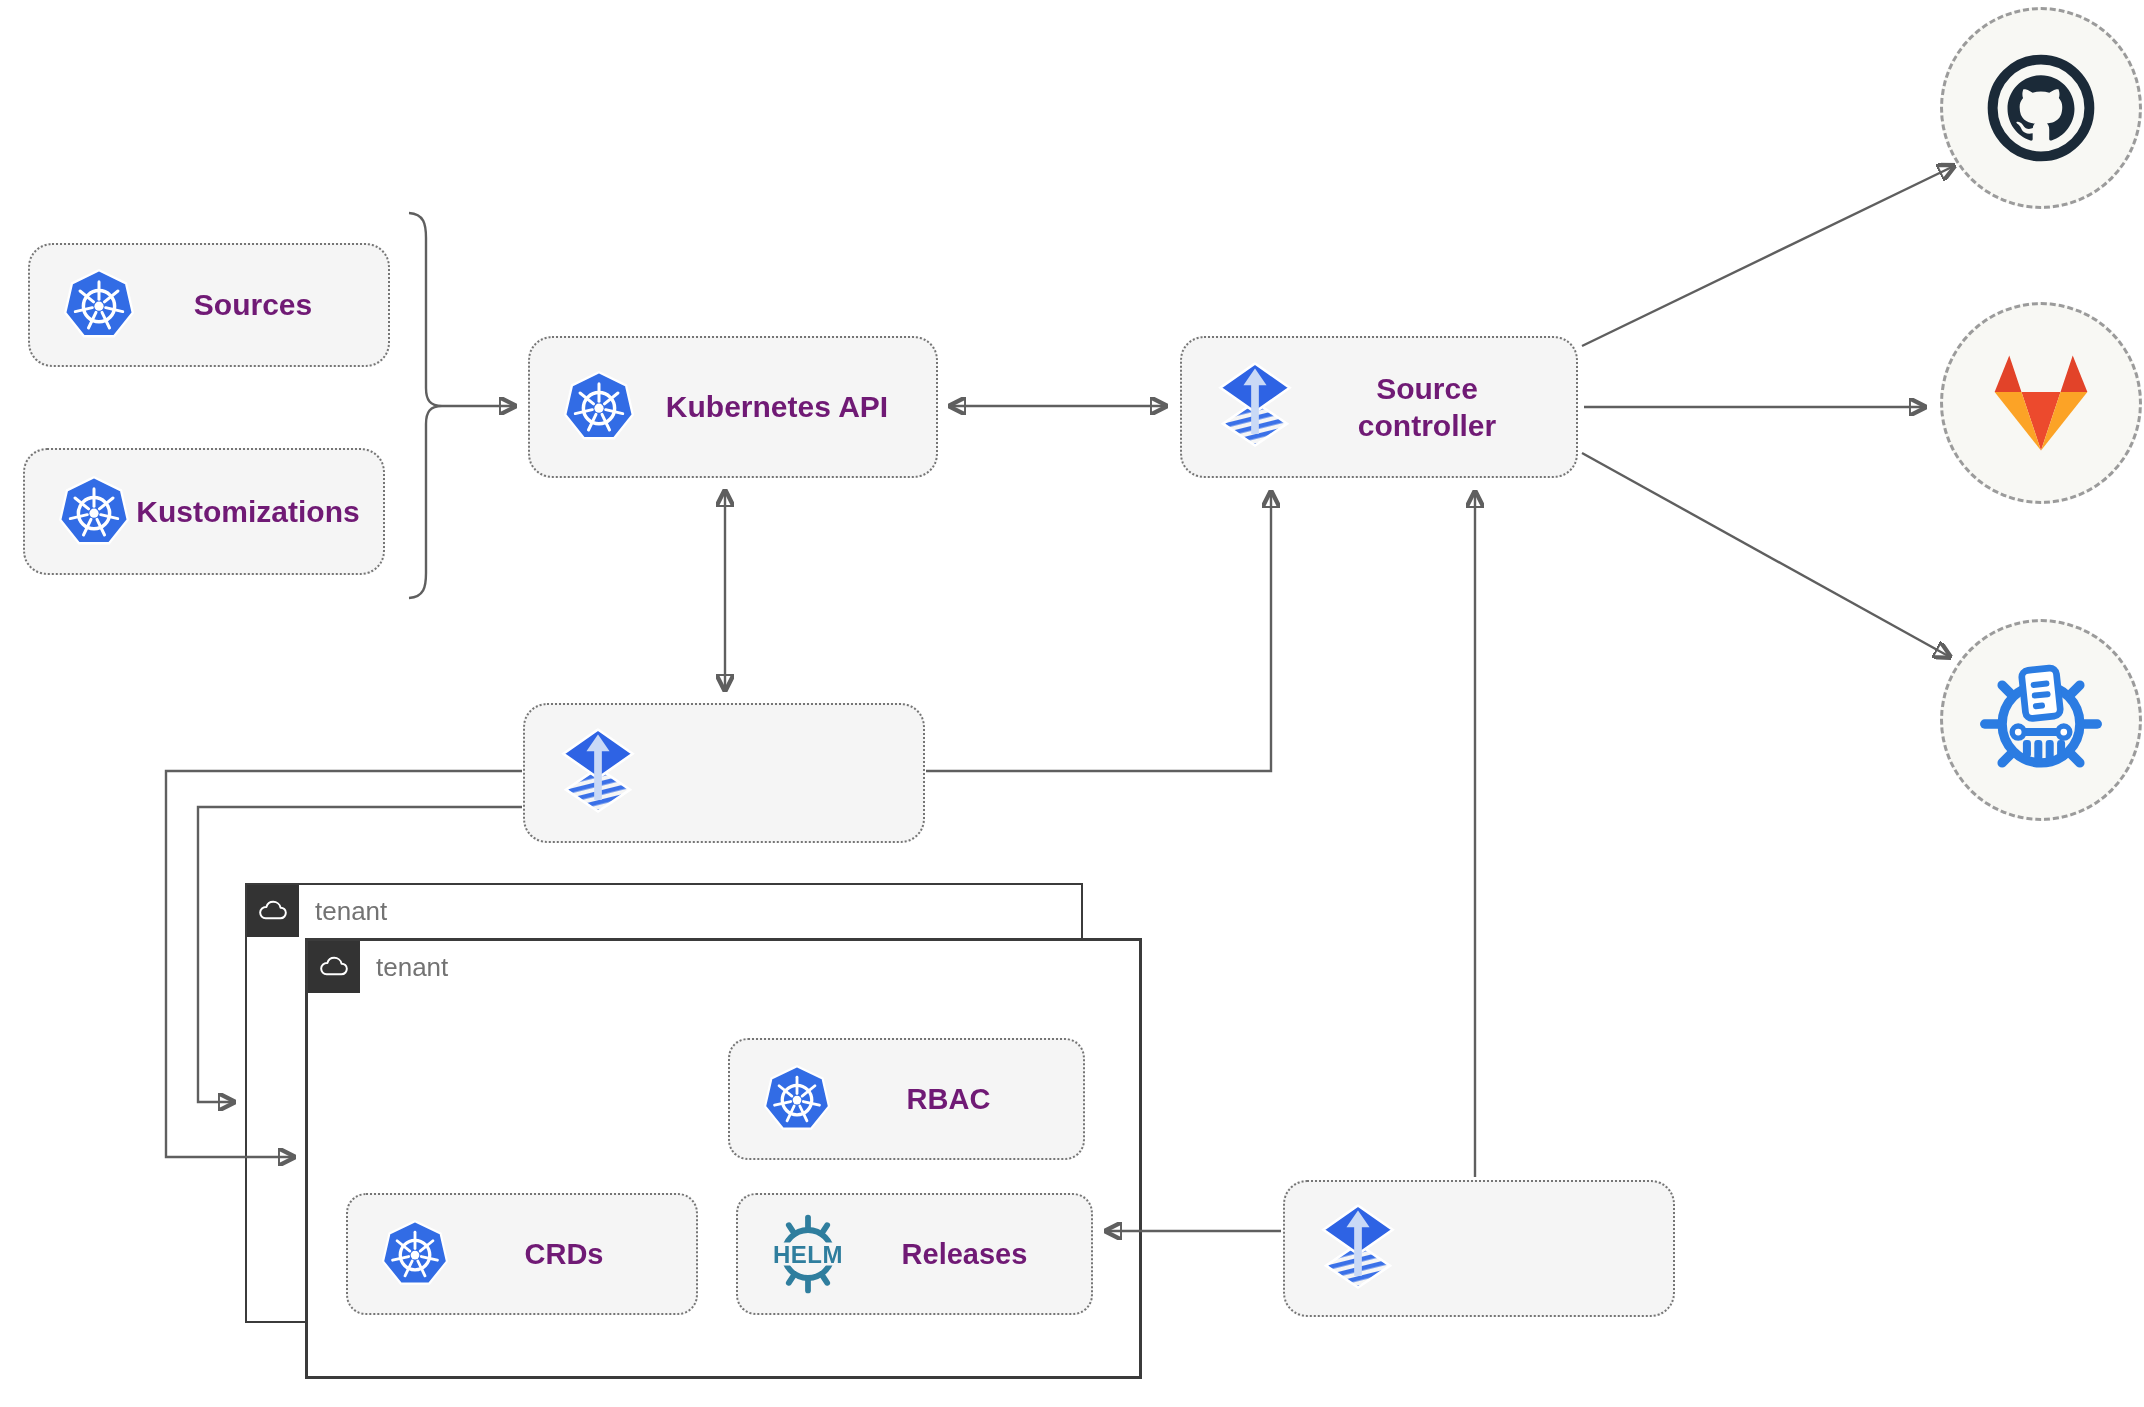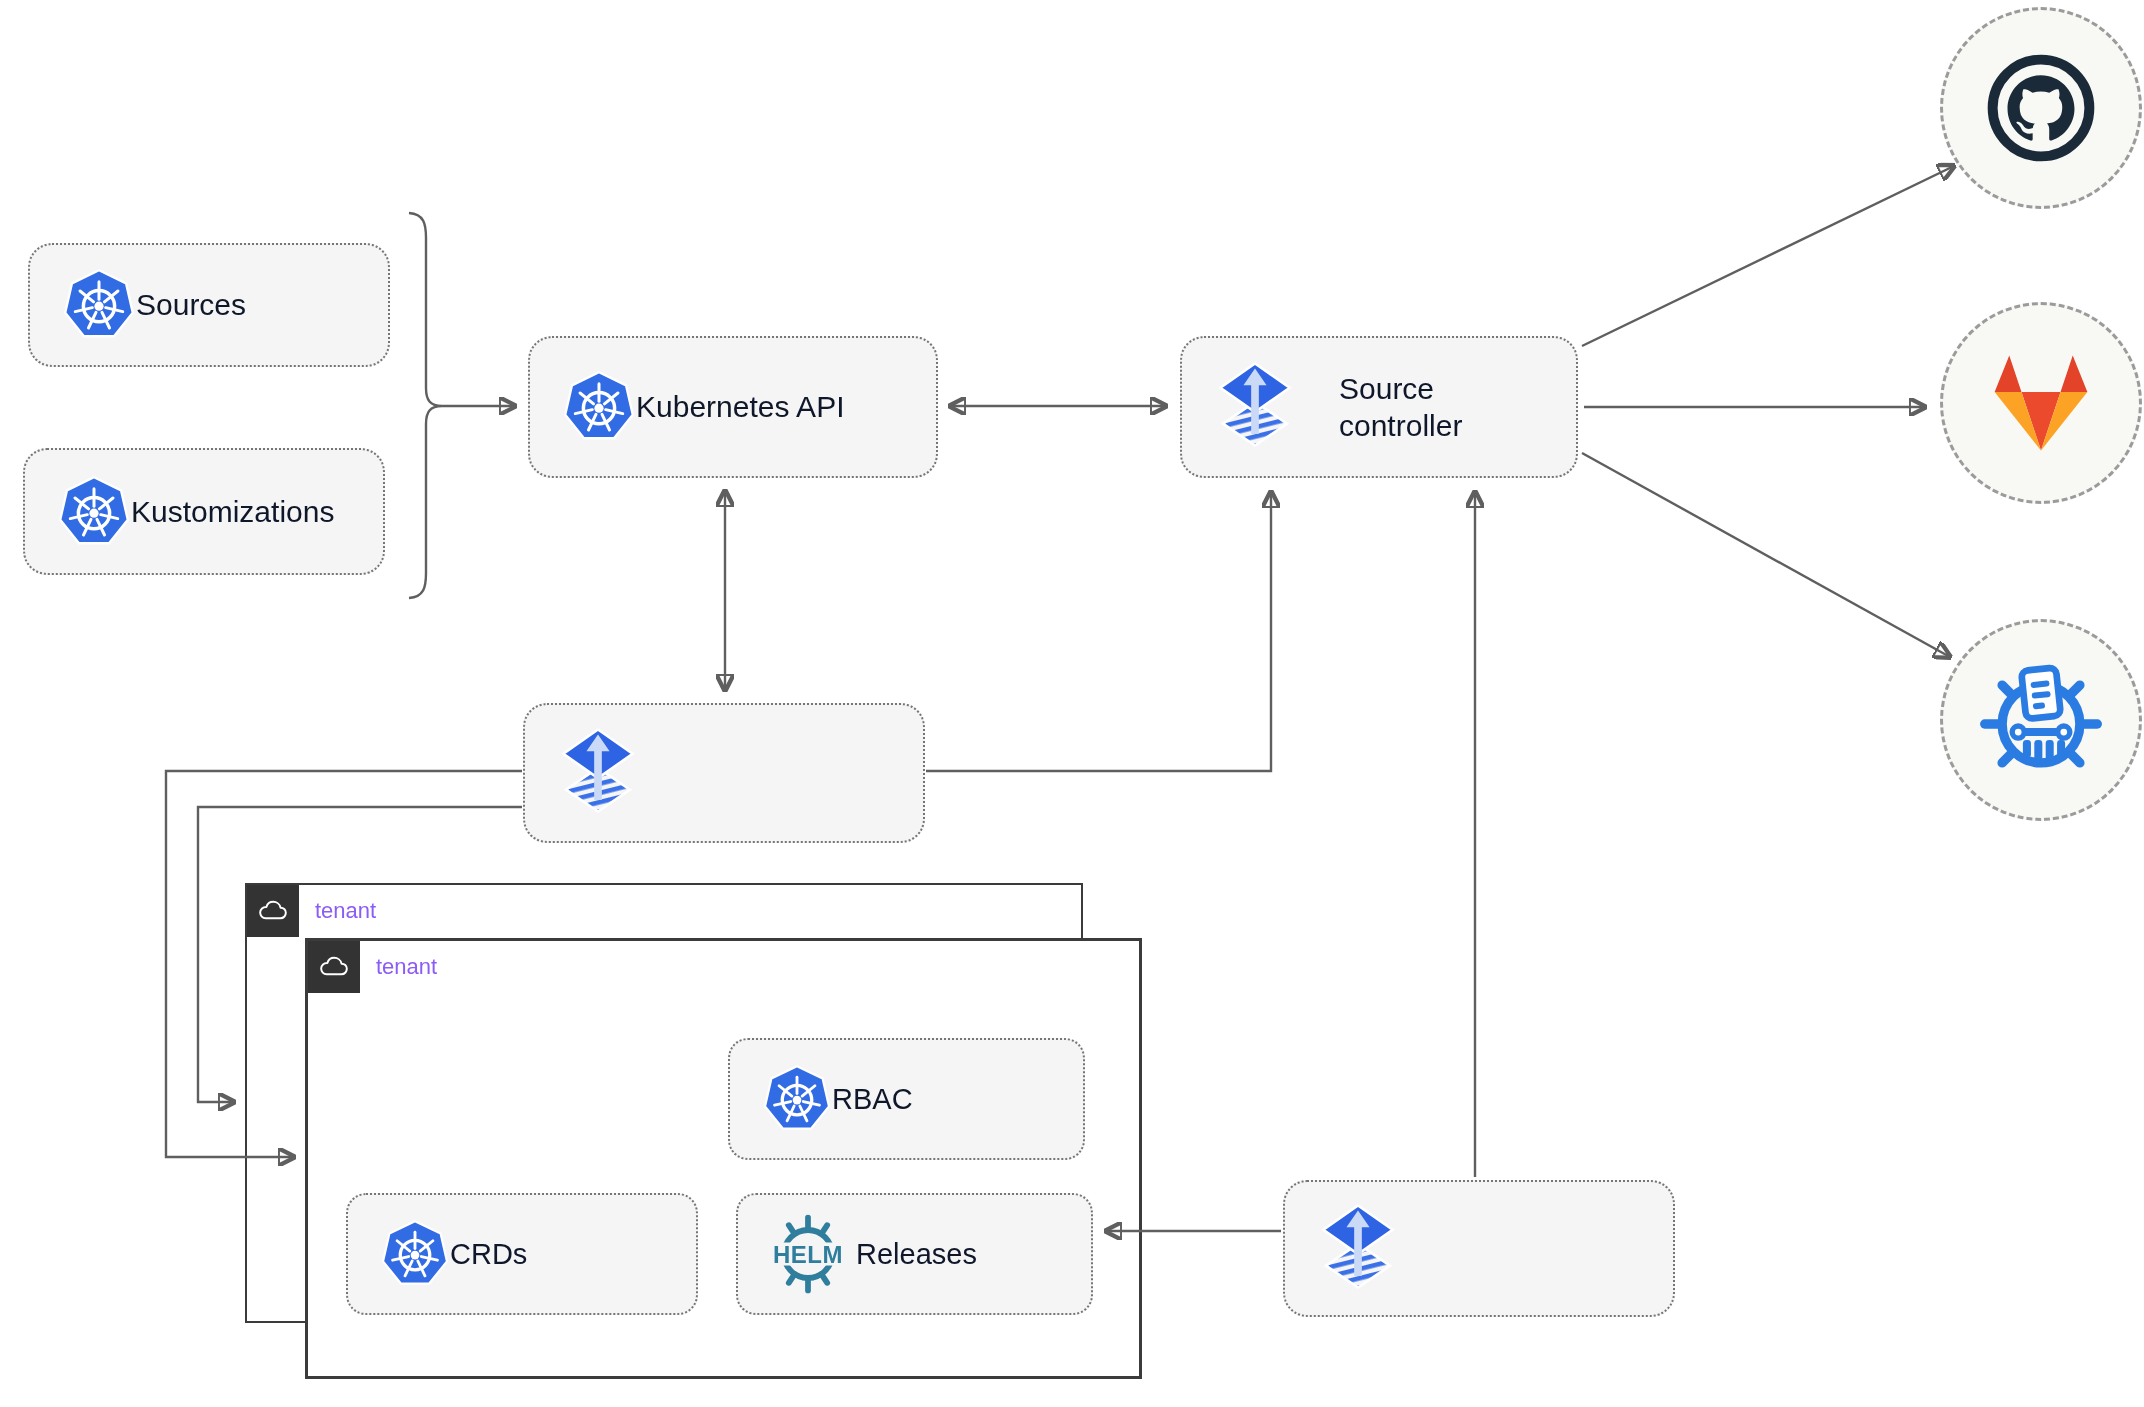--- a/index.html
+++ b/index.html
@@ -2,38 +2,38 @@
 <html><head>
 <meta charset="utf-8">
 <style>
   html,body{margin:0;padding:0;background:#fff;}
   #stage{position:relative;width:2144px;height:1407px;background:#fff;overflow:hidden;
          font-family:"Liberation Sans","DejaVu Sans",sans-serif;}
 
   
   .node{position:absolute;background:#F5F5F5;border:2px dotted #757575;border-radius:24px;
         display:flex;align-items:center;box-sizing:border-box;padding:0 18px 0 32px;}
-  .node .lbl{flex:1;text-align:left;font-size:30px;color:#0f172a;line-height:1.25;}
+  .node .lbl{flex:1;text-align:center;font-size:30px;color:#701a75;line-height:1.25;font-weight:bold;}
   .node.ctrl .lbl{max-width:176px;margin:12px auto;}
   .icon-k8s{width:74px;height:74px;flex:0 0 auto;}
   .icon-flux{width:82px;height:92px;flex:0 0 auto;}
   .icon-helmrel{width:96px;height:96px;flex:0 0 auto;margin-left:-10px;}
 
   
   .ext{position:absolute;width:202px;height:202px;border:3px dashed #9B9B9B;border-radius:50%;
        background:#F8F8F4;display:flex;align-items:center;justify-content:center;box-sizing:border-box;}
 
   
   .tenant{position:absolute;background:#fff;border:2px solid #3B3B3B;box-sizing:border-box;}
   .tenant.front{border-width:3px;}
   .tab{position:absolute;top:0;left:0;width:52px;height:52px;background:#333333;
        display:flex;align-items:center;justify-content:center;}
   .tab svg{width:32px;height:22px;}
   .tname{position:absolute;left:68px;top:0;height:52px;display:flex;align-items:center;
-         font-size:22px;color:#8b5cf6;}
+         font-size:26px;color:#737373;}
 
   .node.inner{border-radius:20px;}
   .node.inner .lbl{font-size:29px;}
   .node.inner .icon-k8s{width:70px;height:70px;}
 
   .wires{position:absolute;left:0;top:0;pointer-events:none;}
   .wires path,.wires line{stroke:#5F5F5F;stroke-width:2.4;fill:none;}
 </style>
 </head>
 <body>

